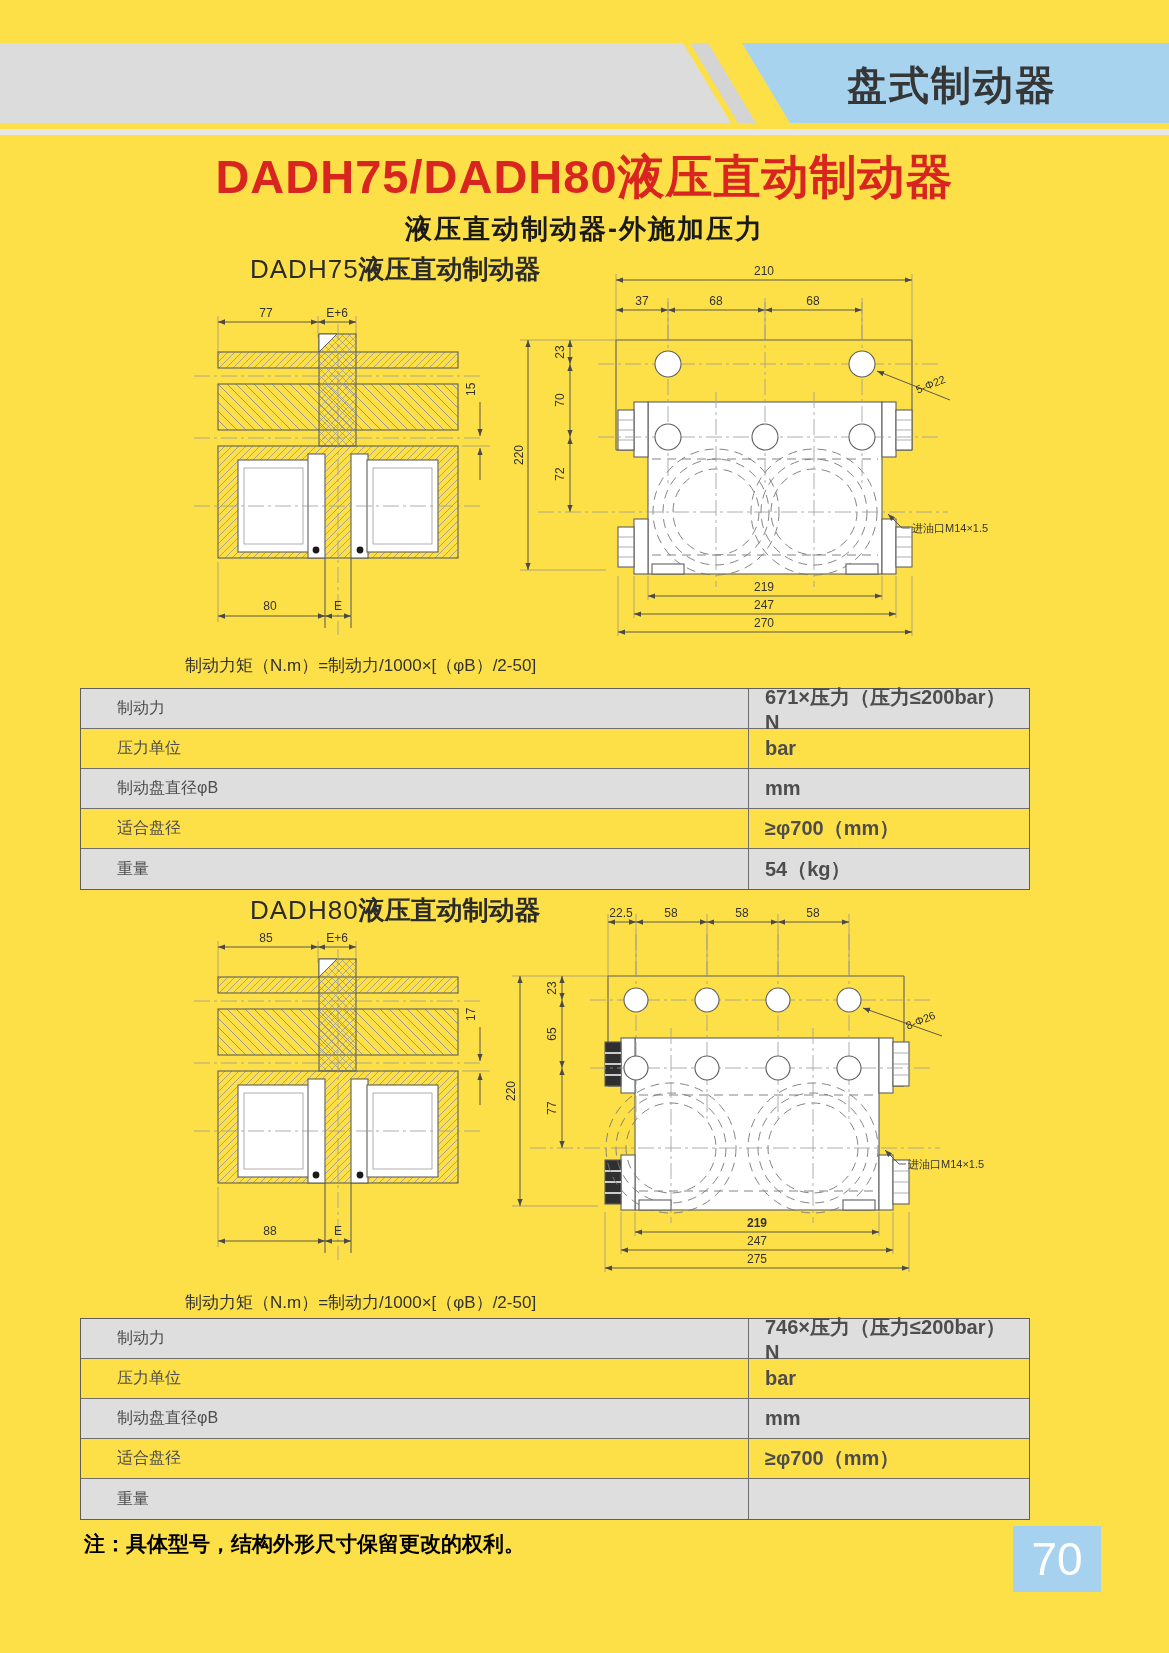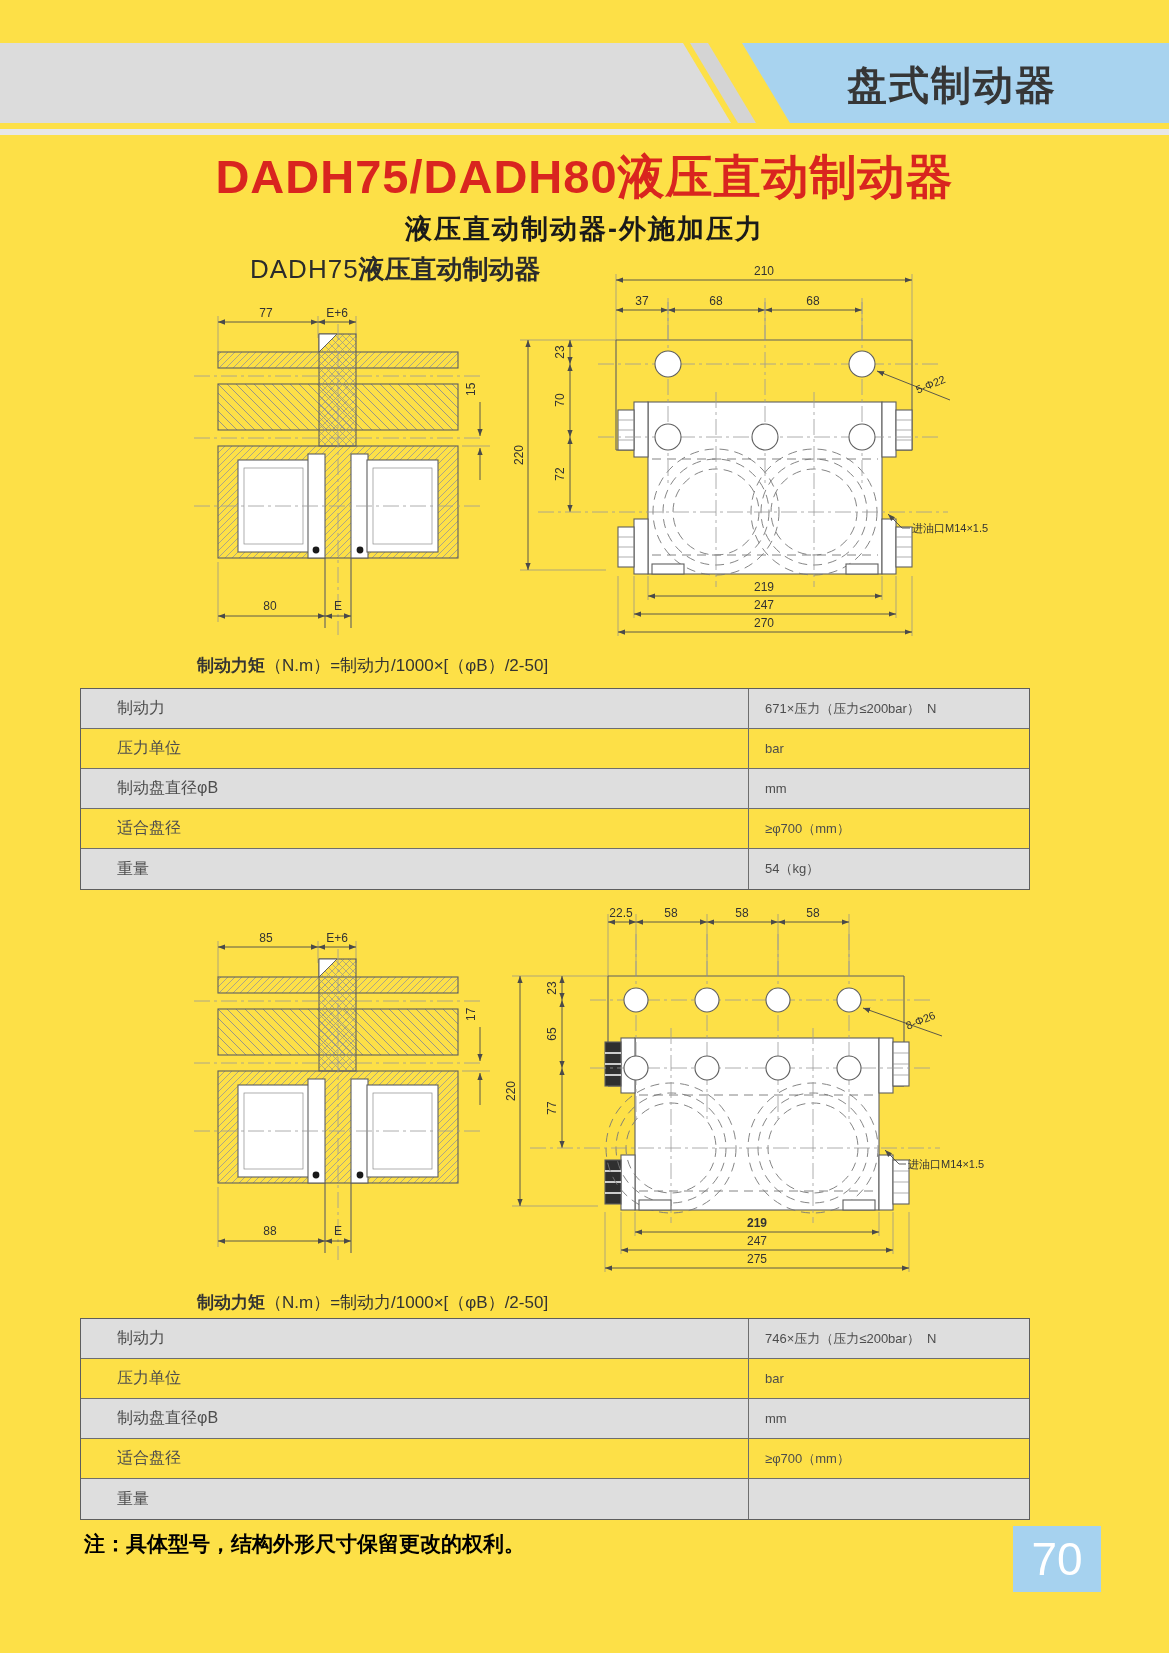--- a/index.html
+++ b/index.html
@@ -18,30 +18,30 @@
   .substrip{position:absolute;top:129px;left:0;width:100%;height:6px;background:#e7e7e7;}
   
   .main-title{position:absolute;top:146px;left:0;width:100%;text-align:center;
               font-size:47px;font-weight:bold;color:#d9251f;letter-spacing:1px;}
   .subtitle{position:absolute;top:211px;left:0;width:100%;text-align:center;
             font-size:27px;font-weight:700;color:#1a1a1a;letter-spacing:2px;}
   .sec-heading{position:absolute;left:250px;font-size:26px;color:#2b2b2b;text-align:center;}
   .sec-heading .model{font-weight:400;letter-spacing:1px;}
   .sec-heading .nm{font-weight:bold;}
   .formula{position:absolute;left:185px;font-size:17px;color:#333;}
-  .formula .lead{font-weight:bold;margin-left:12px;}
+  .formula .lead{font-weight:normal;}
   
   .spec-table{position:absolute;left:80px;width:950px;border:1px solid #5e5e5e;box-sizing:border-box;}
   .trow{display:flex;height:40px;border-bottom:1px solid #6e6e6e;box-sizing:border-box;}
   .trow:last-child{border-bottom:none;}
   .trow.gray{background:#dedede;}
   .tlabel{width:668px;border-right:1px solid #6e6e6e;display:flex;align-items:center;
           padding-left:36px;box-sizing:border-box;font-size:16px;color:#4d4d4d;}
-  .tval{flex:1;display:flex;align-items:center;padding-left:16px;font-size:13px;
-        color:#4d4d4d;white-space:pre-wrap;}
+  .tval{flex:1;display:flex;align-items:center;padding-left:16px;font-size:20px;
+        color:#4d4d4d;white-space:pre-wrap;font-weight:bold;}
   
   .note{position:absolute;left:84px;top:1530px;font-size:21px;font-weight:bold;color:#000;}
   .pagenum{position:absolute;left:1013px;top:1526px;width:88px;height:66px;background:#a6d2ef;
            color:#fff;font-size:46px;text-align:center;line-height:66px;}
   
   svg.draw{position:absolute;}
   svg .st{stroke:#5f5f5f;stroke-width:1.1;}
   svg .t{stroke:#8c8c8c;stroke-width:0.7;fill:none;}
   svg .d{stroke:#4a4a4a;stroke-width:0.9;fill:none;}
   svg .cl{stroke:#999;stroke-width:0.8;fill:none;stroke-dasharray:16 4 3 4;}
@@ -229,20 +229,23 @@
     <div class="trow">
       <div class="tlabel">适合盘径</div>
       <div class="tval">≥φ700（mm）</div>
     </div>
     <div class="trow gray">
       <div class="tlabel">重量</div>
       <div class="tval">54（kg）</div>
     </div>
   </div>
 
+  <div class="sec-heading" style="top:893px">
+    <span class="model">DADH80</span><span class="nm">液压直动制动器</span>
+  </div>
 
   <svg class="draw" style="left:178px;top:915px" width="320" height="352" viewBox="0 0 320 352">
     <line class="t" x1="40" y1="26" x2="40" y2="62"></line>
     <line class="t" x1="140" y1="26" x2="140" y2="48"></line>
     <line class="t" x1="178" y1="26" x2="178" y2="48"></line>
     <line class="d" x1="40" y1="32" x2="140" y2="32" marker-start="url(#arw)" marker-end="url(#arw)"></line>
     <line class="d" x1="140" y1="32" x2="178" y2="32" marker-start="url(#arw)" marker-end="url(#arw)"></line>
     <text x="88" y="27" text-anchor="middle">85</text>
     <text x="159" y="27" text-anchor="middle">E+6</text>
     <rect x="40" y="62" width="240" height="16" class="st" fill="url(#pA)"></rect>

